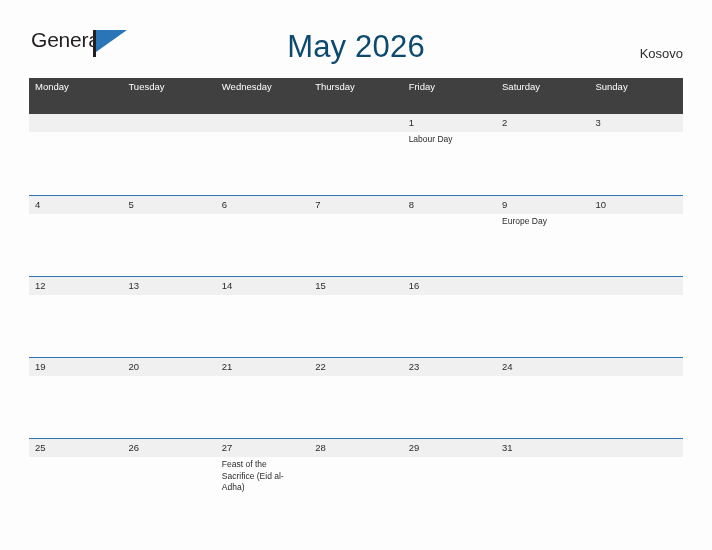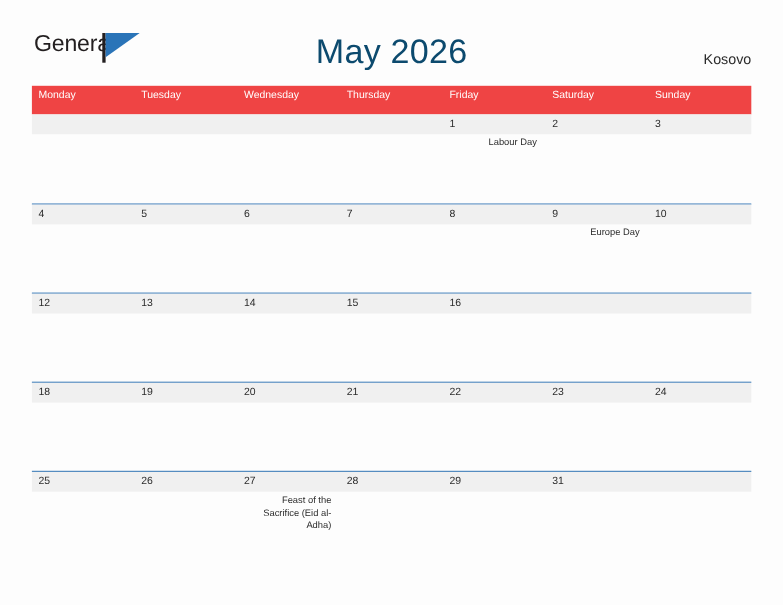--- a/index.html
+++ b/index.html
@@ -100,22 +100,22 @@
   .calendar {
     position: absolute;
     left: 29px;
     top: 78px;
     width: 654px;
   }
 
   .weekday-row {
     display: flex;
     width: 654px;
-    height: 26px;
-    background: #ef4444;
+    height: 36px;
+    background: #404040;
   }
   .weekday {
     width: 93.42px;
     box-sizing: border-box;
     padding-left: 6px;
     color: #ffffff;
     font-size: 9.5px;
     line-height: 18px;
     white-space: nowrap;
     overflow: hidden;
@@ -154,21 +154,20 @@
   .daynum {
     position: relative;
     height: 18px;
     line-height: 18px;
     font-size: 9.5px;
     color: #2b2b2b;
   }
   .events {
     position: relative;
     padding-top: 2px;
-    text-align: right;
   }
   .event {
     font-size: 8.5px;
     line-height: 11.5px;
     color: #2b2b2b;
     padding-right: 8px;
     word-wrap: break-word;
   }
 </style>
 </head>
@@ -277,23 +276,20 @@
             </div>
             <div class="cell">
               <div class="daynum">16</div>
             </div>
           </div>
         </div>
         <div class="week">
           <div class="week-band"></div>
           <div class="week-cells">
             <div class="cell">
-              <div class="daynum">18</div>
-            </div>
-            <div class="cell">
               <div class="daynum">19</div>
             </div>
             <div class="cell">
               <div class="daynum">20</div>
             </div>
             <div class="cell">
               <div class="daynum">21</div>
             </div>
             <div class="cell">
               <div class="daynum">22</div>

